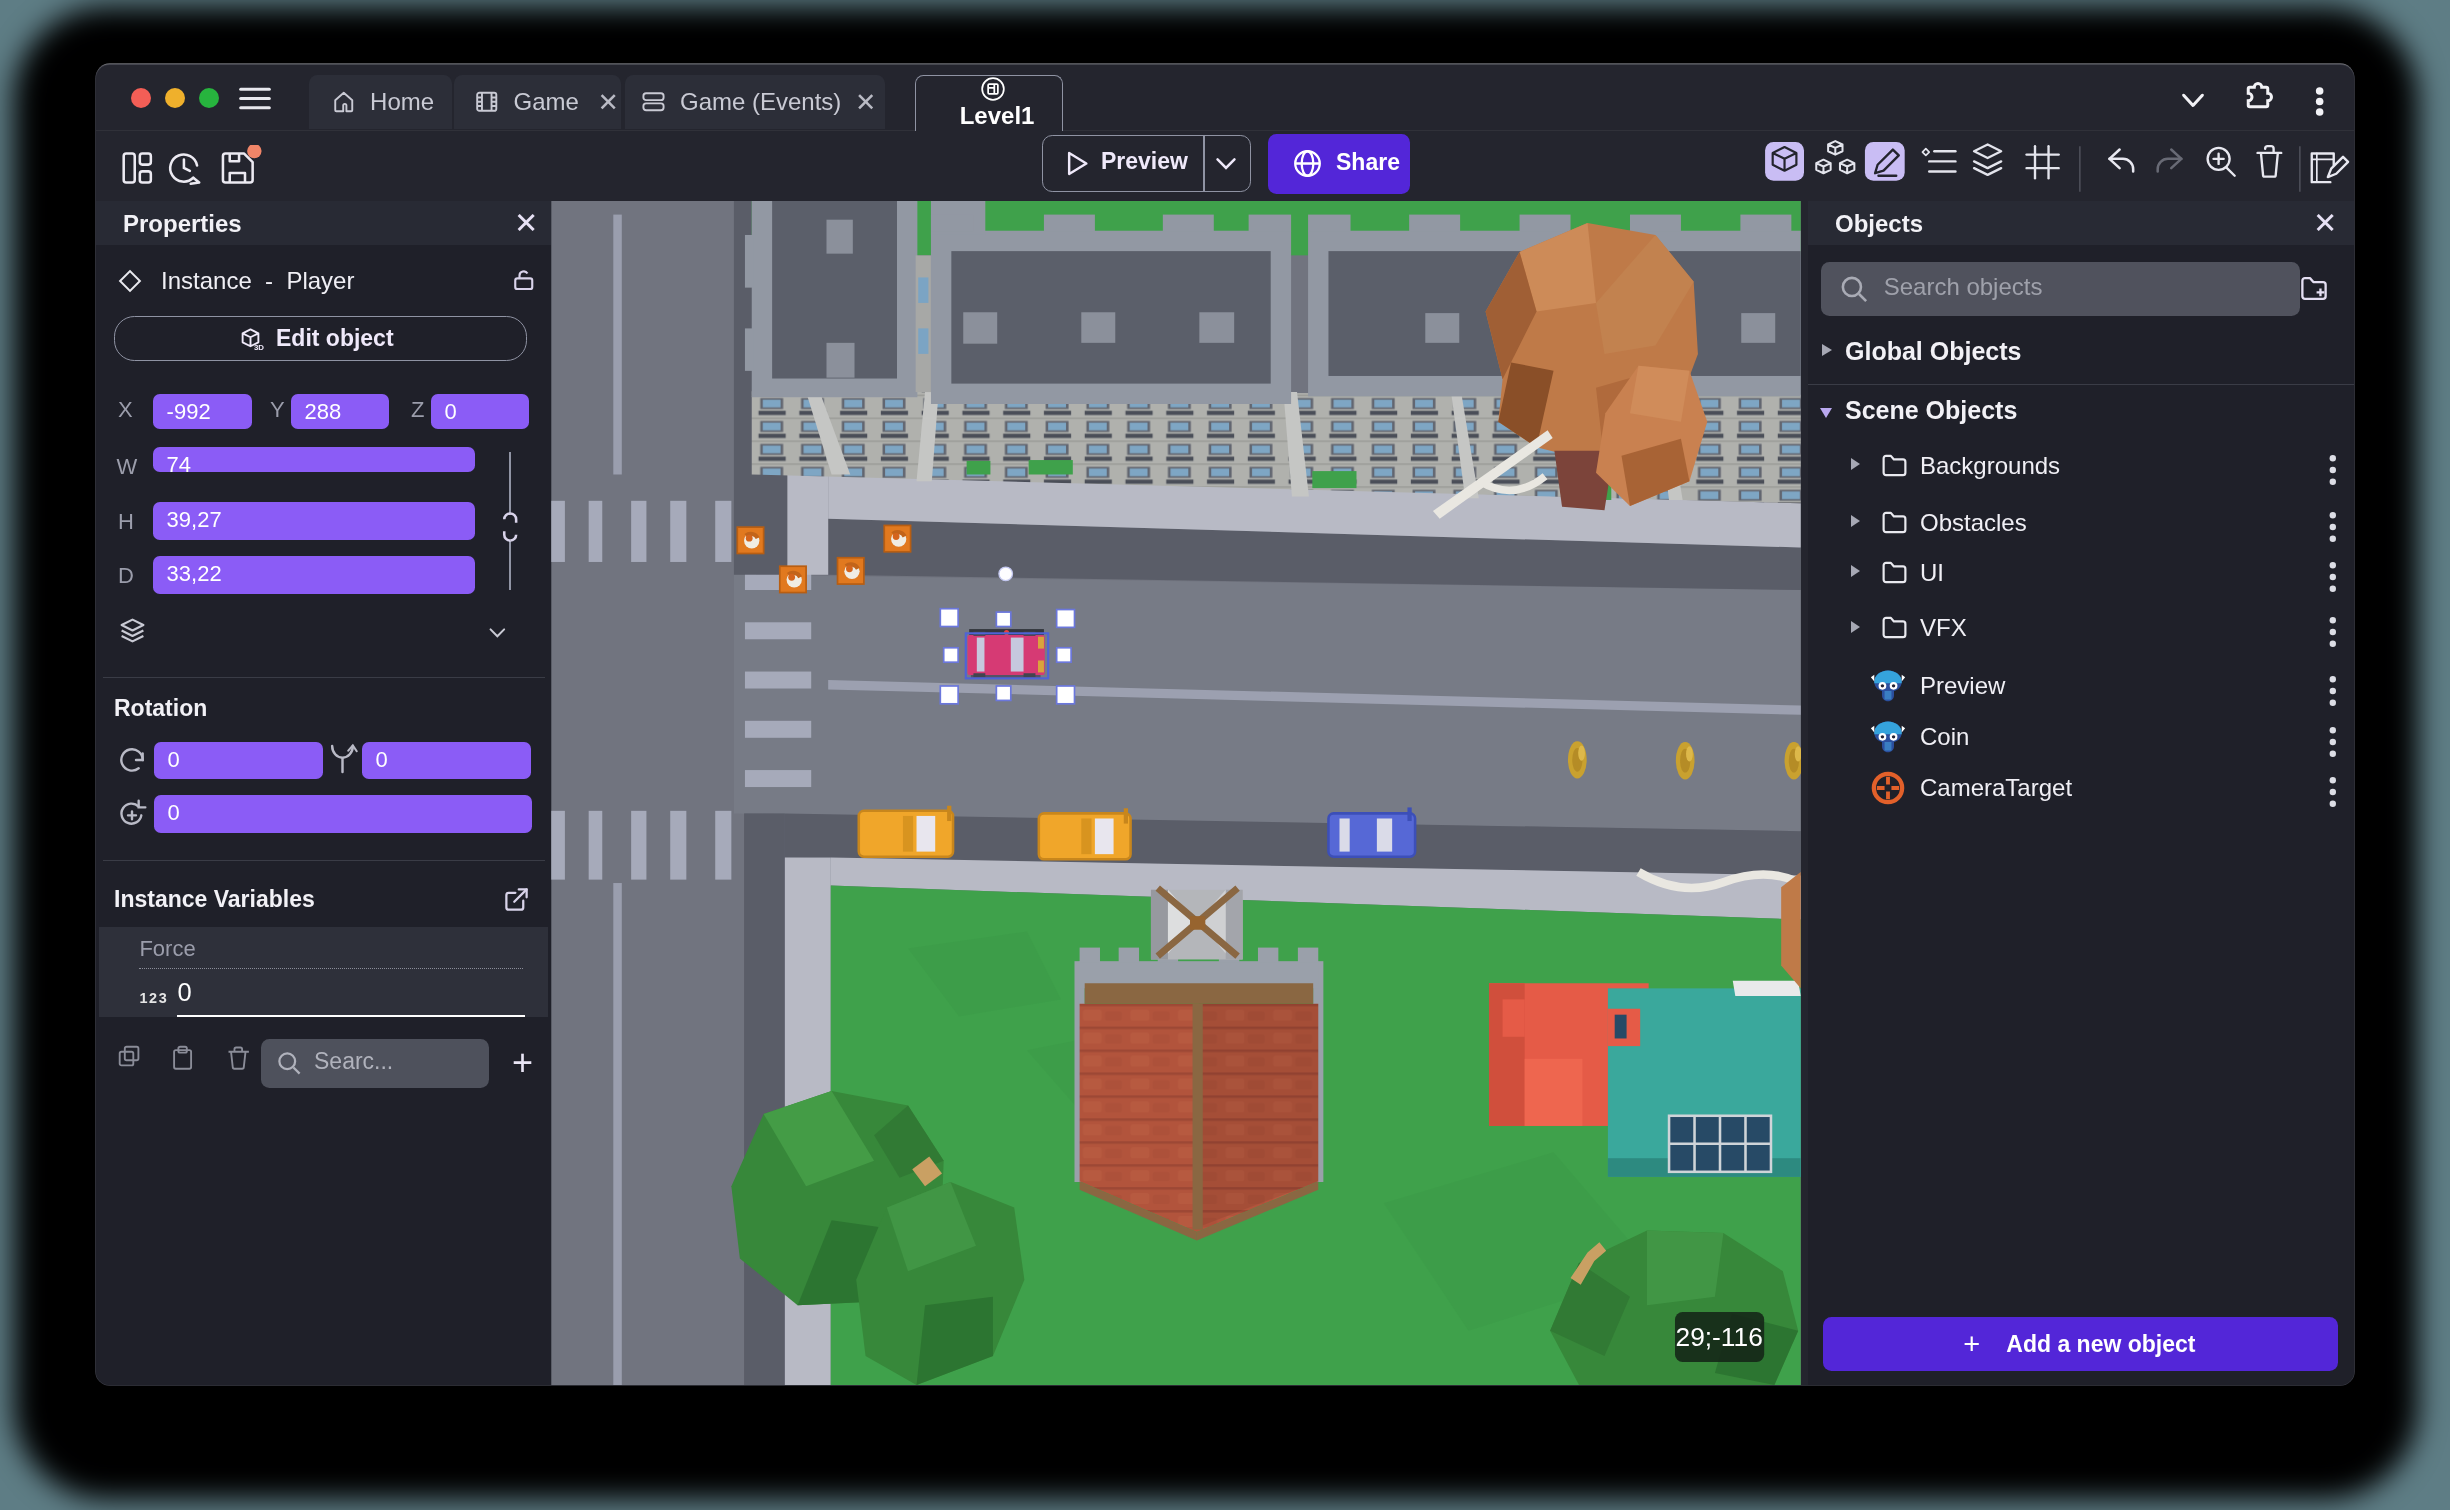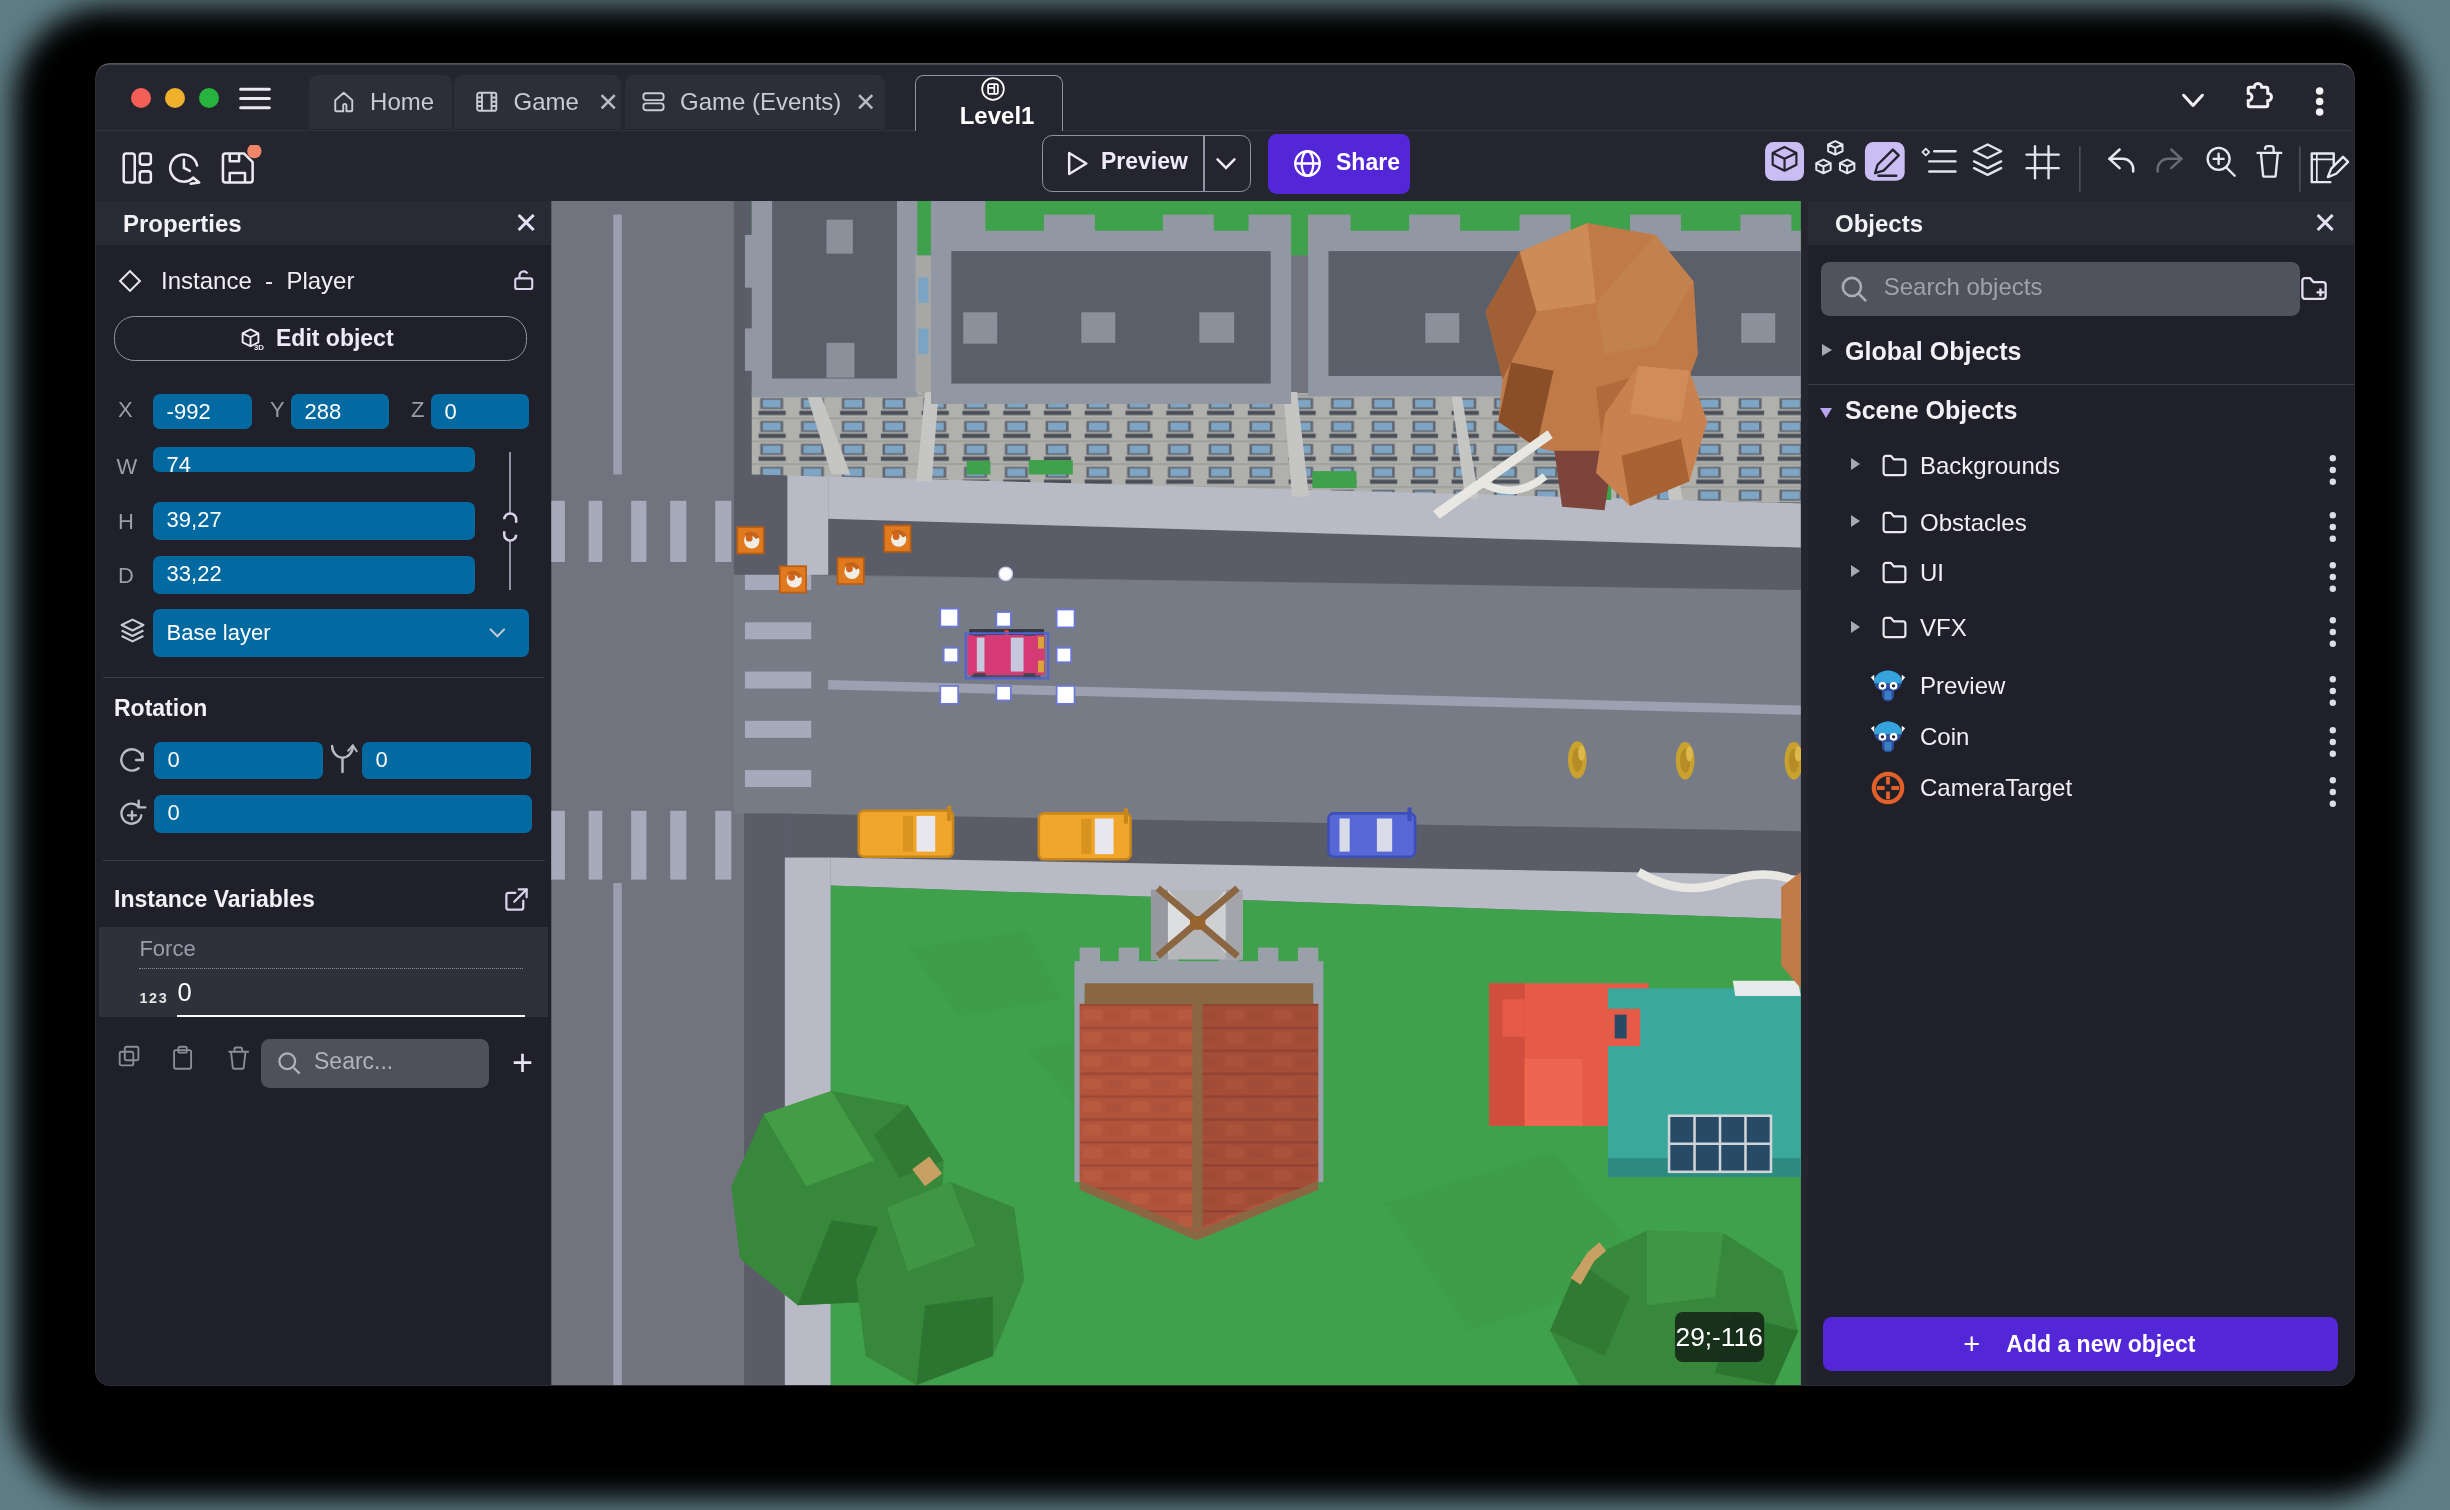--- a/index.html
+++ b/index.html
@@ -8,21 +8,21 @@
   #shadow{left:13.6px;top:6.8px;width:2404px;height:1492px;background:#000;border-radius:93px;filter:blur(13.6px);}
   #win{left:96px;top:65px;width:2258px;height:1320px;background:#24252e;border-radius:13.6px;overflow:hidden;box-shadow:0 0 0 0.8px #3a3b45, 0 -1.7px 0 rgba(200,202,212,0.55);}
   .light{width:20.4px;height:20.4px;border-radius:50%;top:23px;}
   .tab{top:10.2px;height:54px;border-radius:8.5px 8.5px 0 0;background:#2c2e38;color:#c9cad4;font-size:24px;display:flex;align-items:center;box-sizing:border-box;z-index:2;white-space:nowrap;}
   .tab svg{flex:none;}
   .tabx{font-size:25.5px;color:#b9bac4;margin-left:18.7px;}
   #toolbar{left:0;top:65px;width:2258px;height:71px;background:#24252e;border-top:0.8px solid #303139;}
   .panel{top:136px;width:455px;height:1184px;background:#1f2029;}
   .phead{left:0;top:0;width:100%;height:44px;background:#282a34;color:#f2f1f6;}
   .phead .t{position:absolute;left:27px;top:8.5px;font-size:24px;font-weight:600;}
-  .inp{background:#0369a1;border-radius:6.8px;color:#fff;font-size:22px;line-height:35px;padding-left:13.6px;}
+  .inp{background:#8b5cf6;border-radius:6.8px;color:#fff;font-size:22px;line-height:35px;padding-left:13.6px;}
   .lbl{color:#9b9dab;font-size:22px;}
   .btn-outline{border:1.7px solid #8f93a3;border-radius:20.4px;color:#efe9fa;font-weight:700;font-size:23px;}
   .hdr{color:#f2f1f6;font-weight:700;font-size:23px;}
   .xicon{color:#e7e1f5;font-size:29px;font-weight:300;}
   .purple{background:#5326d8;border-radius:8.5px;color:#fff;font-weight:700;font-size:23px;}
   .row-label{color:#f0eff5;font-size:24px;}
 </style>
 </head>
 <body>
 <div id="shadow" class="abs"></div>
@@ -229,21 +229,20 @@
     <div class="abs" style="left:413px;top:251px;width:1.7px;height:63px;background:#9094a4;"></div>
     <div class="abs" style="left:413px;top:340px;width:1.7px;height:49px;background:#9094a4;"></div>
     <svg class="abs" style="left:404px;top:309px" width="20.4" height="34" viewBox="0 0 24 40" fill="none" stroke="#d9d3ea" stroke-width="3">
         <path d="M12 4 a7 7 0 0 1 7 7 v4 M12 36 a7 7 0 0 1 -7 -7 v-4"></path>
         <path d="M5 11 a7 7 0 0 1 7 -7 M19 29 a7 7 0 0 1 -7 7"></path>
       </svg>
 
     <svg class="abs" style="left:22px;top:415px" width="29" height="29" viewBox="0 0 24 24" fill="none" stroke="#c9cad4" stroke-width="1.8" stroke-linejoin="round">
         <path d="M12 3 l9 4.5 -9 4.5 -9 -4.5 z M3 12 l9 4.5 9 -4.5 M3 16.5 l9 4.5 9 -4.5"></path>
       </svg>
-    <div class="abs inp" style="left:57px;top:408px;width:362px;height:48px;line-height:48px;">Base layer</div>
     <svg class="abs" style="left:392px;top:425px" width="18.7" height="13.6" viewBox="0 0 22 16" fill="none" stroke="#c9cad4" stroke-width="2.4" stroke-linecap="round">
         <polyline points="3,4 11,12 19,4"></polyline>
       </svg>
     <div class="abs" style="left:6.8px;top:476px;width:442px;height:0.8px;background:#3a3c46;"></div>
 
     <div class="abs hdr" style="left:18px;top:494px;">Rotation</div>
     <svg class="abs" style="left:20.4px;top:541px" width="32" height="36" viewBox="0 0 24 26" fill="none" stroke="#b9bac6" stroke-width="1.8" stroke-linecap="round">
         <path d="M20 13 a8 8 0 1 0 -3 6.2"></path>
         <polyline points="20,8 20,13 15,13"></polyline>
       </svg>

